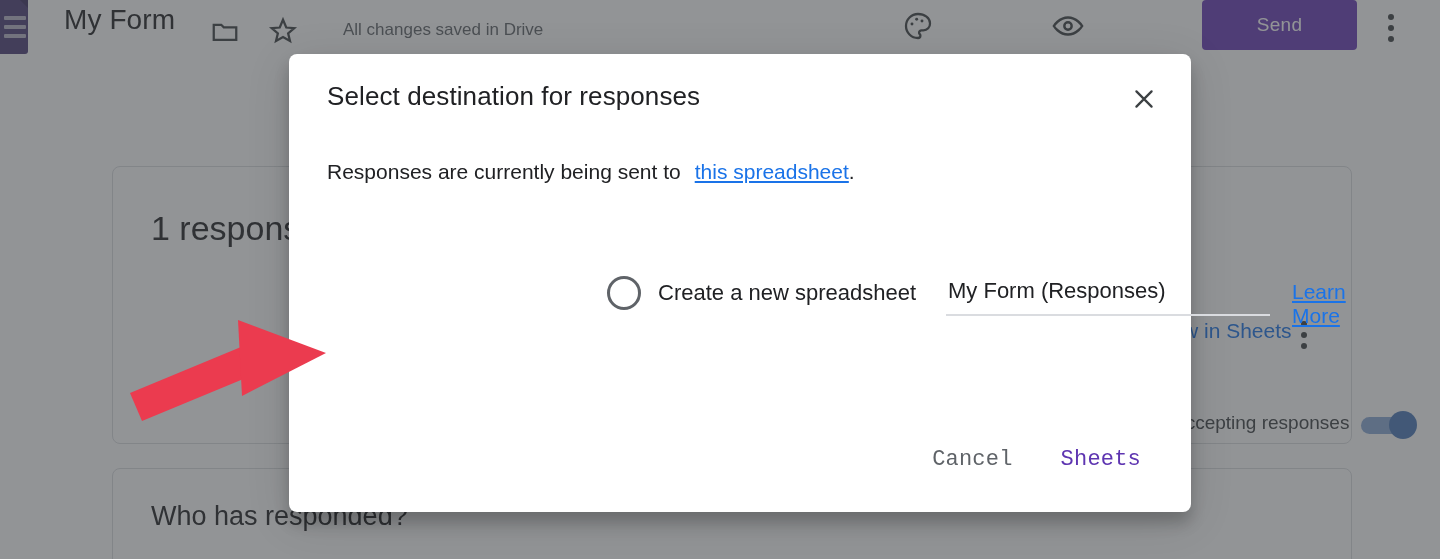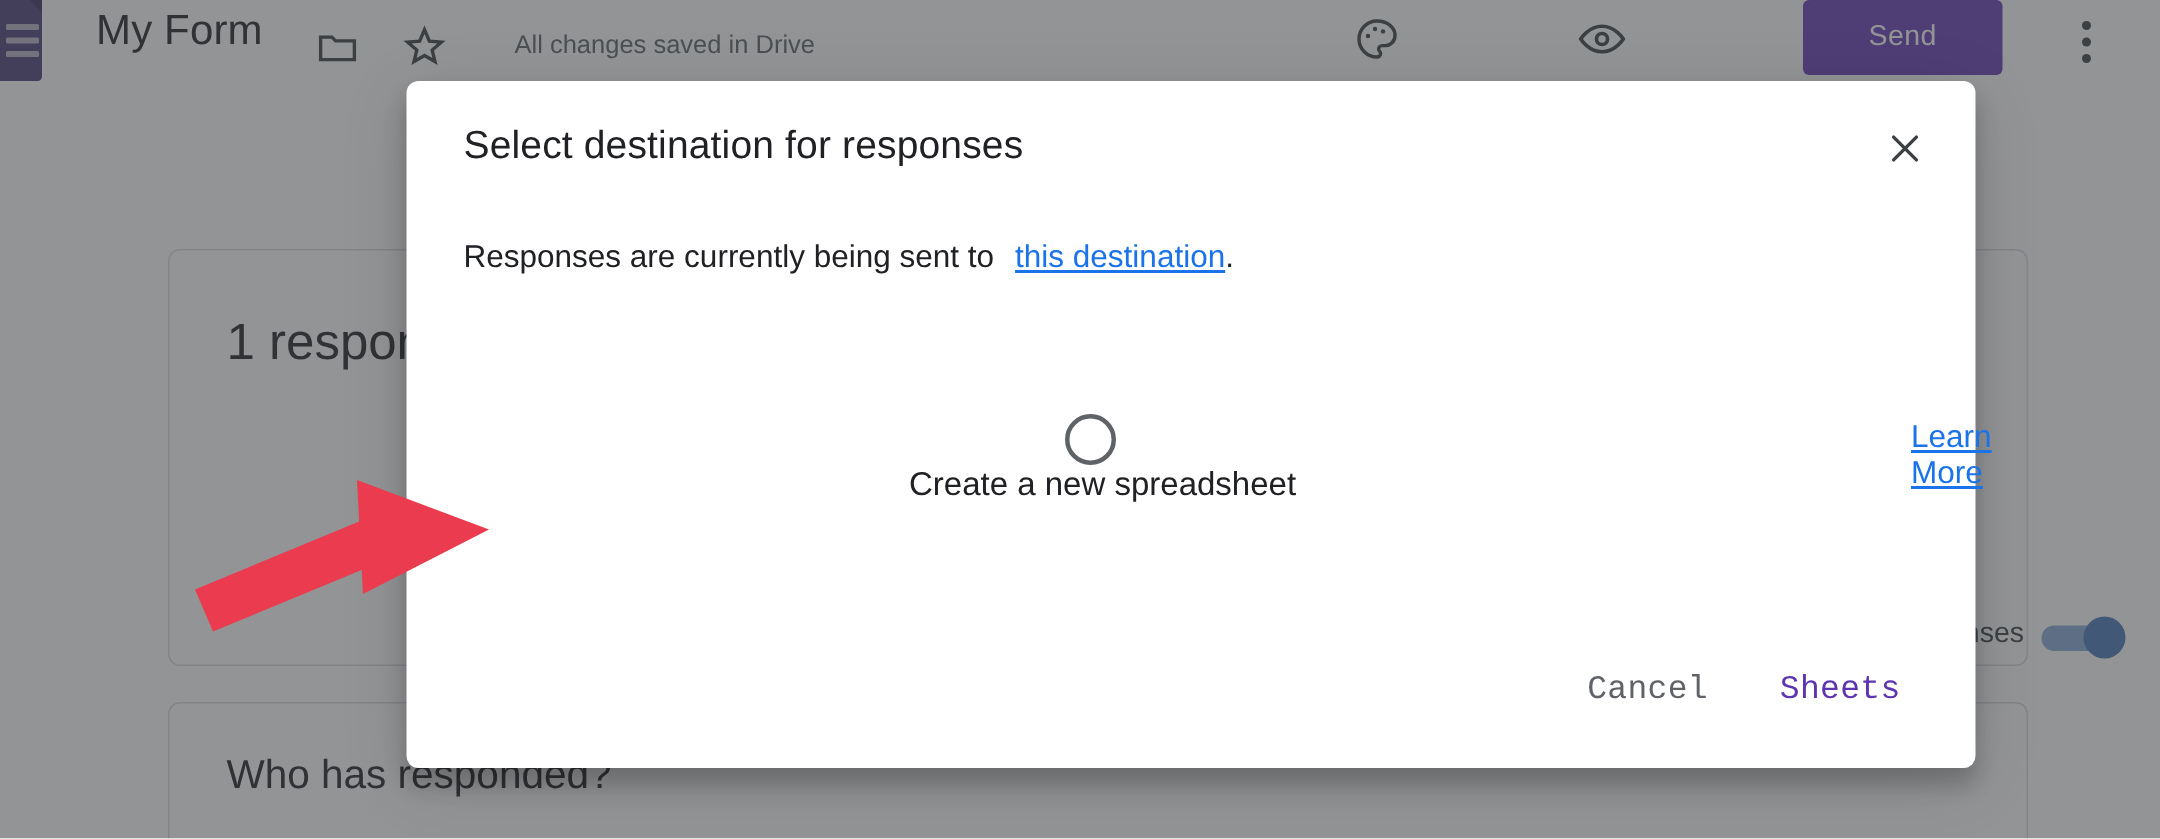--- a/index.html
+++ b/index.html
@@ -85,21 +85,21 @@
   }
 
   .palette-icon { left: 899px; top: 7px;  width: 38px; height: 38px; }
   .eye-icon     { left: 1049px; top: 7px; width: 38px; height: 38px; }
   .undo-icon    { left: 1196px; top: 7px; width: 38px; height: 38px; }
   .redo-icon    { left: 1271px; top: 7px; width: 38px; height: 38px; }
 
   .send-btn {
     position: absolute;
     left: 1202px; top: 0px;
-    width: 133px; height: 50px;
+    width: 155px; height: 50px;
     background: #673ab7;
     color: #ffffff;
     border: none;
     border-radius: 4px;
     font-family: "Liberation Sans", sans-serif;
     font-size: 19px;
     letter-spacing: 0.3px;
     cursor: pointer;
   }
 
@@ -210,22 +210,22 @@
   
   .scrim {
     position: absolute;
     inset: 0;
     background: rgba(60, 64, 67, 0.56);
   }
 
   
   .dialog {
     position: absolute;
-    left: 271px; top: 54px;
-    width: 1046px; height: 458px;
+    left: 289px; top: 54px;
+    width: 902px; height: 458px;
     background: #ffffff;
     border-radius: 8px;
     box-shadow: 0 11px 15px rgba(0,0,0,0.2), 0 9px 46px rgba(0,0,0,0.12);
   }
 
   .dialog-title {
     position: absolute;
     left: 38px; top: 27px;
     font-size: 26px;
     color: #202124;
@@ -256,21 +256,20 @@
     color: #1a73e8;
     text-decoration: underline;
     margin-left: 14px;
   }
   .dialog-subtitle .period { color: #202124; }
 
   .option-row {
     position: absolute;
     display: flex;
     align-items: center;
-    flex-direction: column;
   }
 
   .row-new { left: 318px; top: 222px; }
   .row-existing { left: 318px; top: 323px; }
 
   .radio {
     position: relative;
     width: 34px; height: 34px;
     border-radius: 50%;
     border: 3px solid #5f6368;
@@ -453,28 +452,29 @@
 
   <div class="dialog-title">Select destination for responses</div>
 
   <button class="dialog-close">
     <svg width="26" height="26" viewBox="0 0 24 24" fill="none" stroke="#3c4043" stroke-width="2.1" stroke-linecap="round">
       <path d="M5 5l14 14M19 5L5 19"></path>
     </svg>
   </button>
 
   <div class="dialog-subtitle">
-    <span>Responses are currently being sent to</span><a href="#">this destination</a><span class="period">.</span>
+    <span>Responses are currently being sent to</span><a href="#">this spreadsheet</a><span class="period">.</span>
   </div>
 
   <div class="option-row row-new">
     <span class="radio"></span>
     <span class="option-label">Create a new spreadsheet</span>
   </div>
 
+  <input class="sheet-name-input" type="text" value="My Form (Responses)" style="">
 
   <span class="learn-more">Learn More</span>
 
 
   <div class="dialog-actions">
     <button class="btn-text btn-cancel">Cancel</button>
     <button class="btn-text btn-select">Sheets</button>
   </div>
 </div>
 

